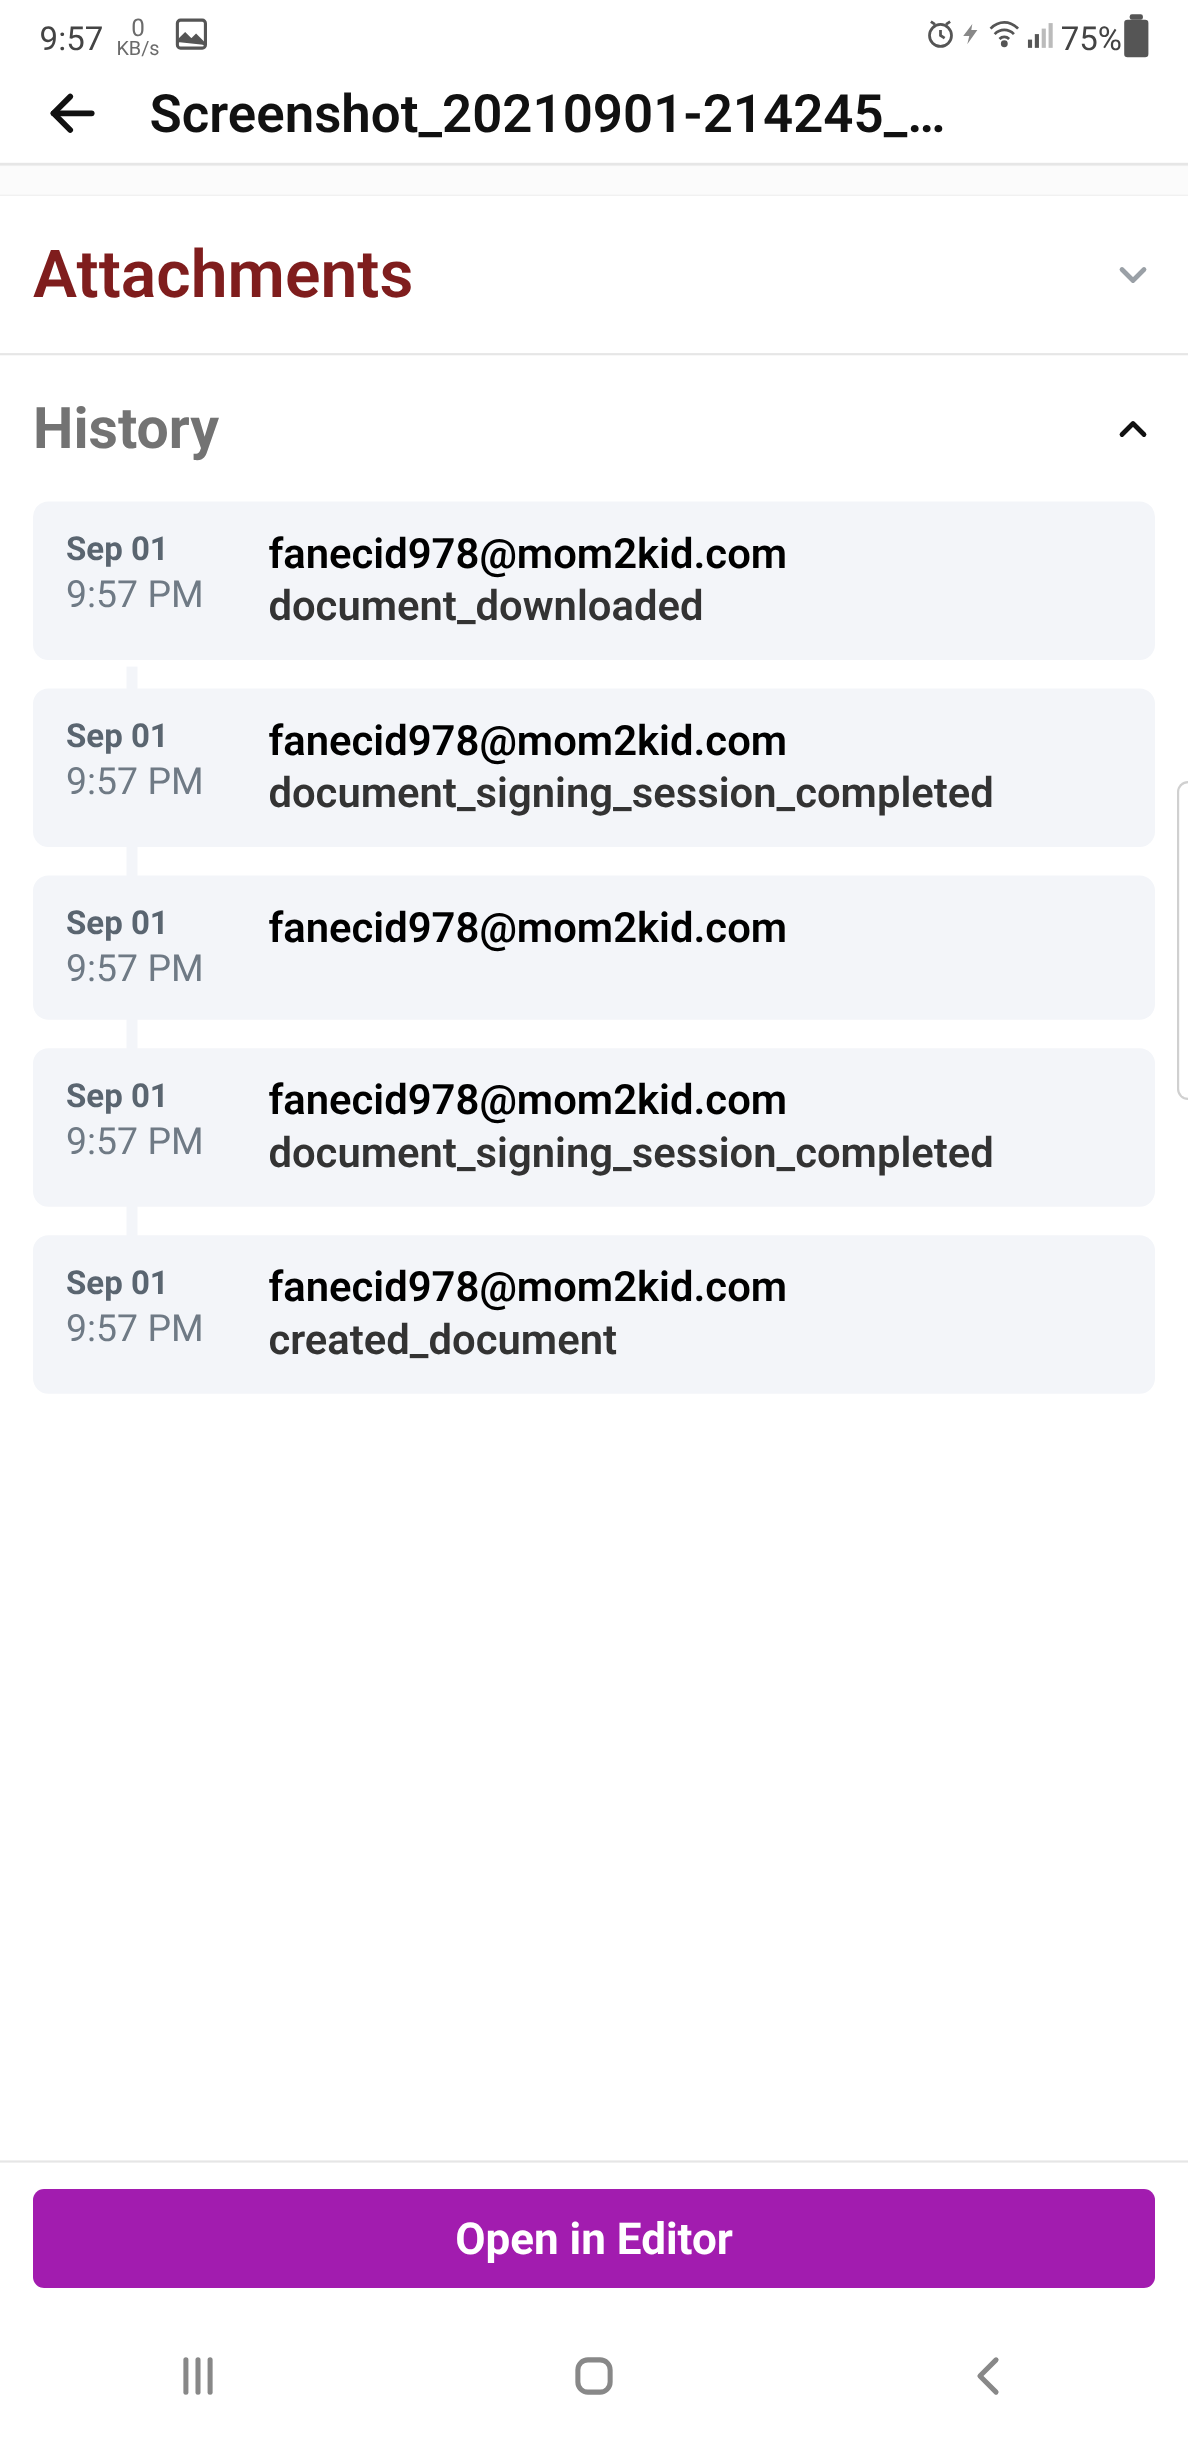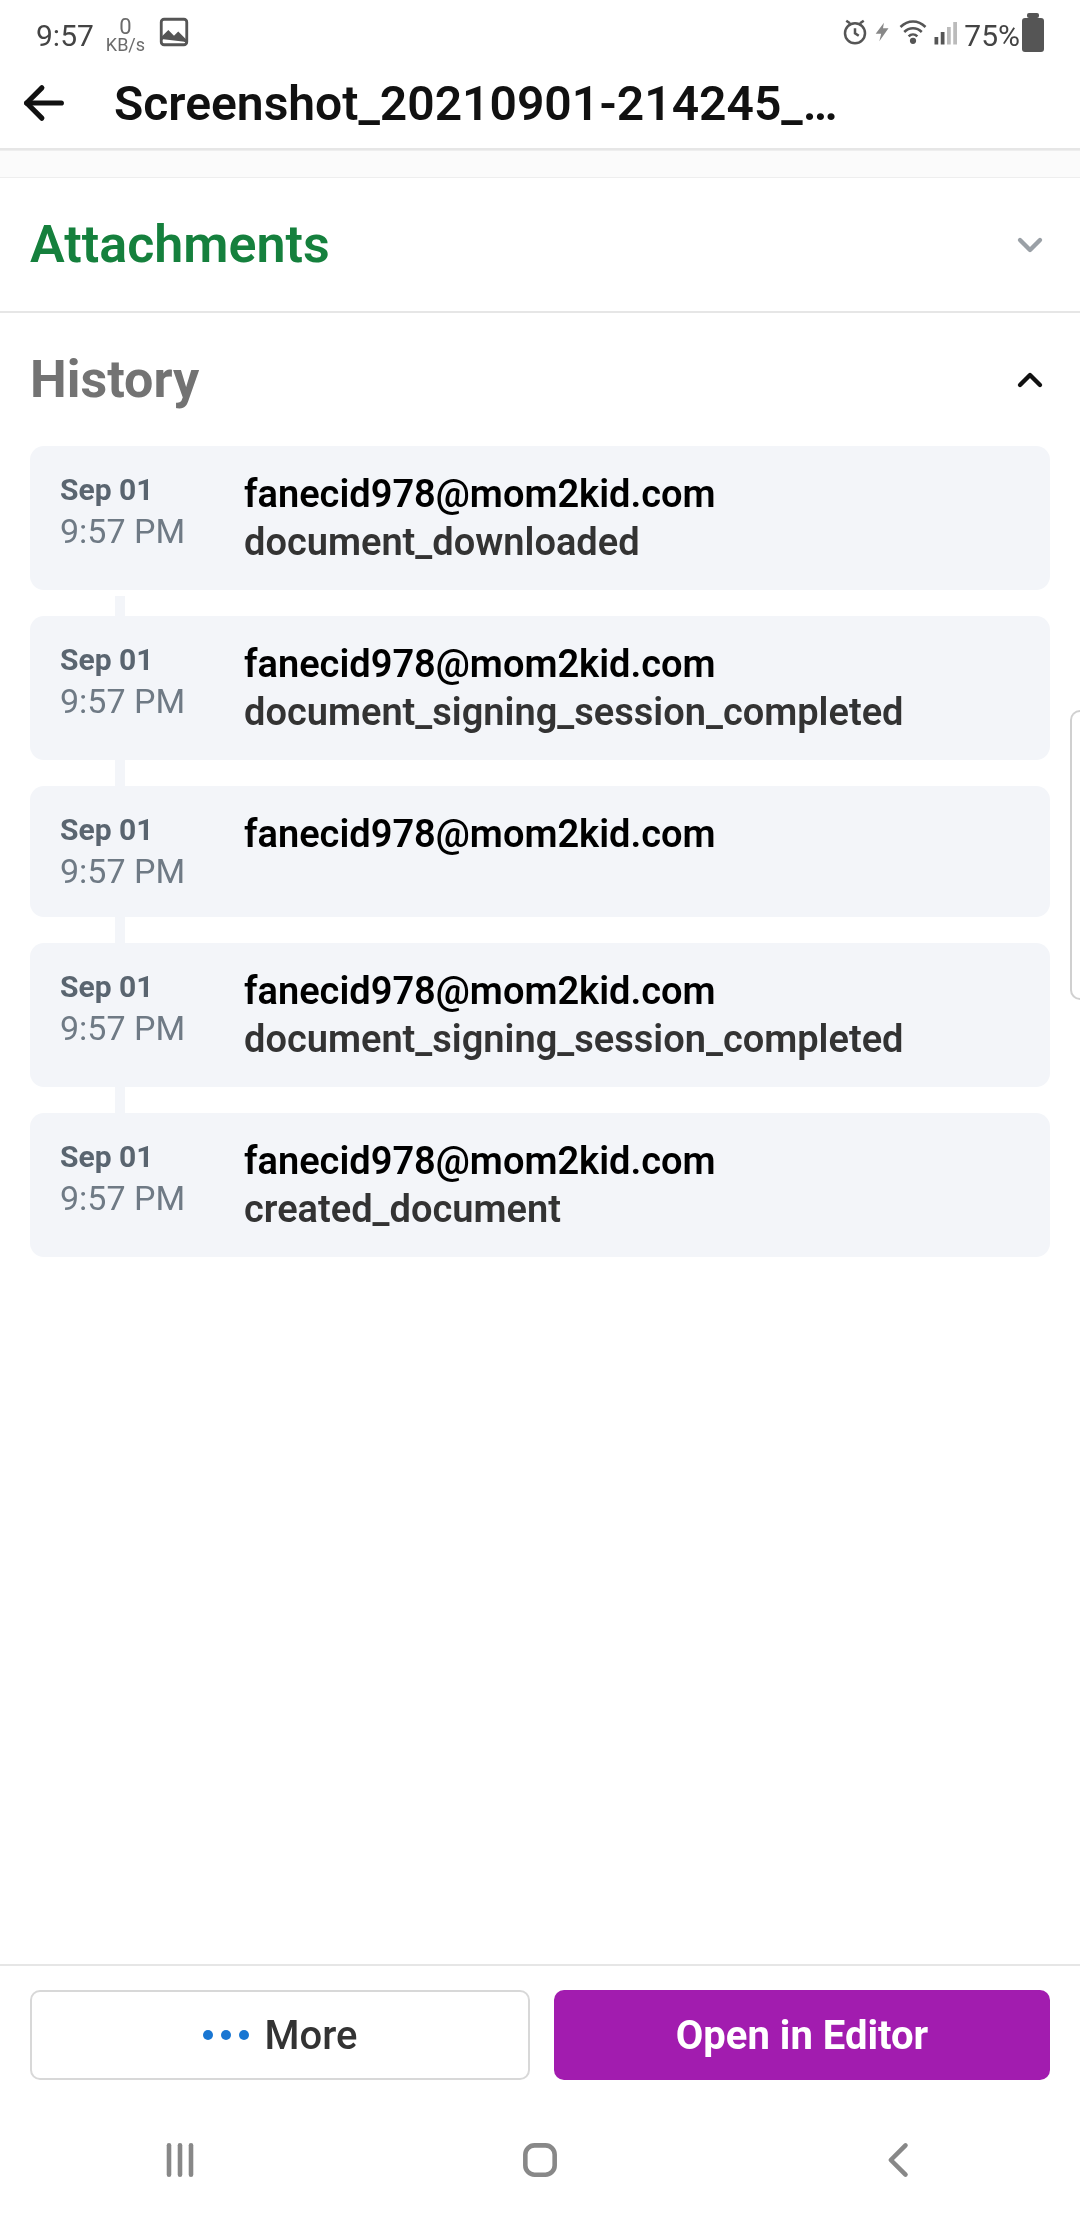--- a/index.html
+++ b/index.html
@@ -22,38 +22,38 @@
     .status-right { display: flex; align-items: center; gap: 2px; }
     .kbs { display:flex; flex-direction:column; align-items:center; line-height:0.9; font-size:18px; color:#6b6b6b;}
     .kbs .top{font-size:22px;}
     .bat { width:22px; height:34px; background:#555; border-radius:3px; position:relative;}
     .bat::before{content:""; position:absolute; top:-5px; left:5px; width:12px; height:5px; background:#555; border-radius:2px;}
 
     
     .app-header {
       height: 90px;
       display:flex; align-items:center;
-      padding: 0 14px;
+      padding: 0 36px;
       gap: 40px;
     }
     .back-arrow { width:60px; height:60px; display:flex; align-items:center; justify-content:center;}
     .title {
       font-size: 48px; font-weight:600; color:#111;
       white-space: nowrap; overflow:hidden; text-overflow:ellipsis;
       flex:1;
     }
     .thin-divider{height:2px;background:#e6e6e6;}
     .gap-slab{height:28px;background:#fbfbfb;border-top:1px solid #eee;border-bottom:1px solid #eee;}
 
     
     .section {
       padding: 36px 30px;
       display:flex; align-items:center; justify-content:space-between;
     }
-    .section.attachments .label { font-size:52px; font-weight:600; color:#15803d; }
+    .section.attachments .label { font-size:60px; font-weight:600; color:#7f1d1d; }
     .section.history .label { font-size:52px; font-weight:700; color:#737373; }
     .chev { width:40px; height:40px; display:flex; align-items:center; justify-content:center;}
 
     .history-list { padding: 0 30px 40px 30px; display:flex; flex-direction:column; gap:26px; position:relative;}
     .history-card {
       background:#f3f5f9;
       border-radius:14px;
       padding: 26px 30px 26px 30px;
       display:flex; gap:36px;
       position:relative; z-index:1;
@@ -226,28 +226,20 @@
       <div class="hc-action">created_document</div>
     </div>
   </div>
 </div>
 
 <div class="scroll-indicator"></div>
 
 <div class="spacer"></div>
 
 <div class="bottom-bar">
-  <div class="btn btn-more">
-    <span class="dots">
-        <span></span>
-        <span></span>
-        <span></span>
-      </span>
-    <span>More</span>
-  </div>
   <div class="btn btn-primary">
     <span>Open in Editor</span>
   </div>
 </div>
 
 <div class="nav-bar">
   <div class="navbtn">
     <svg width="44" height="44" viewBox="0 0 24 24" fill="none" stroke="#888" stroke-width="2.5" stroke-linecap="round">
         <line x1="6" y1="4" x2="6" y2="20"></line>
         <line x1="12" y1="4" x2="12" y2="20"></line>

